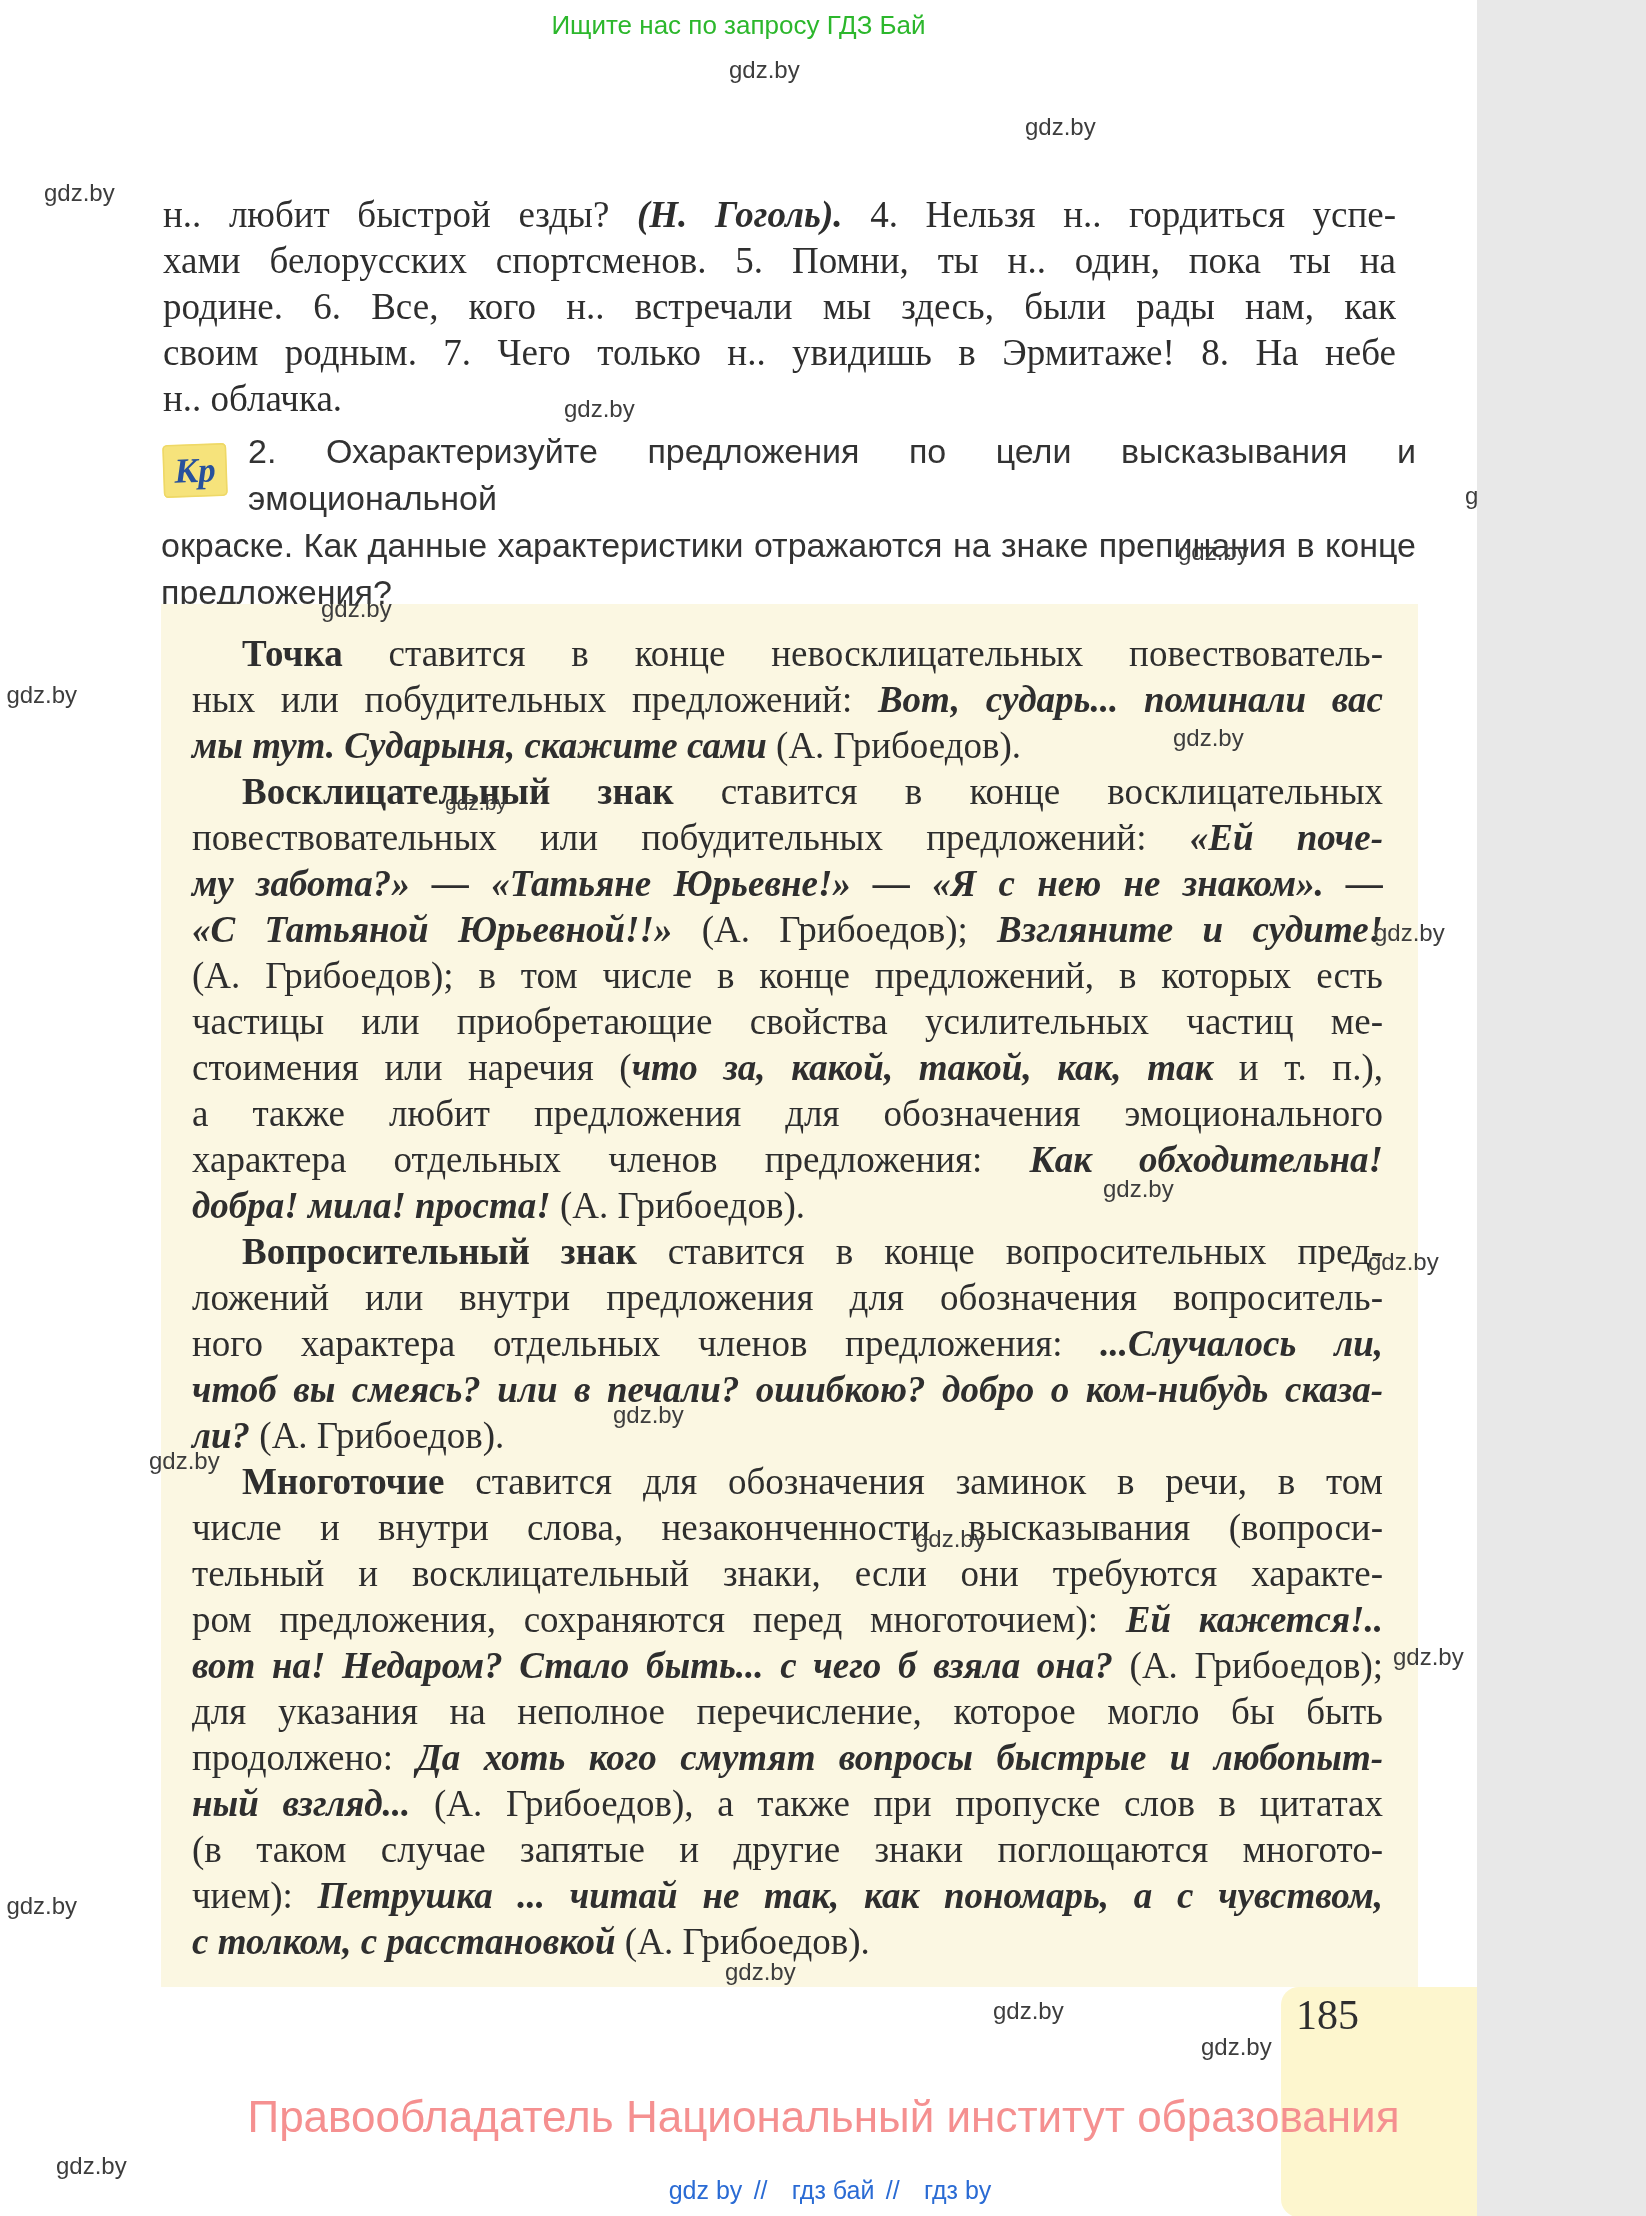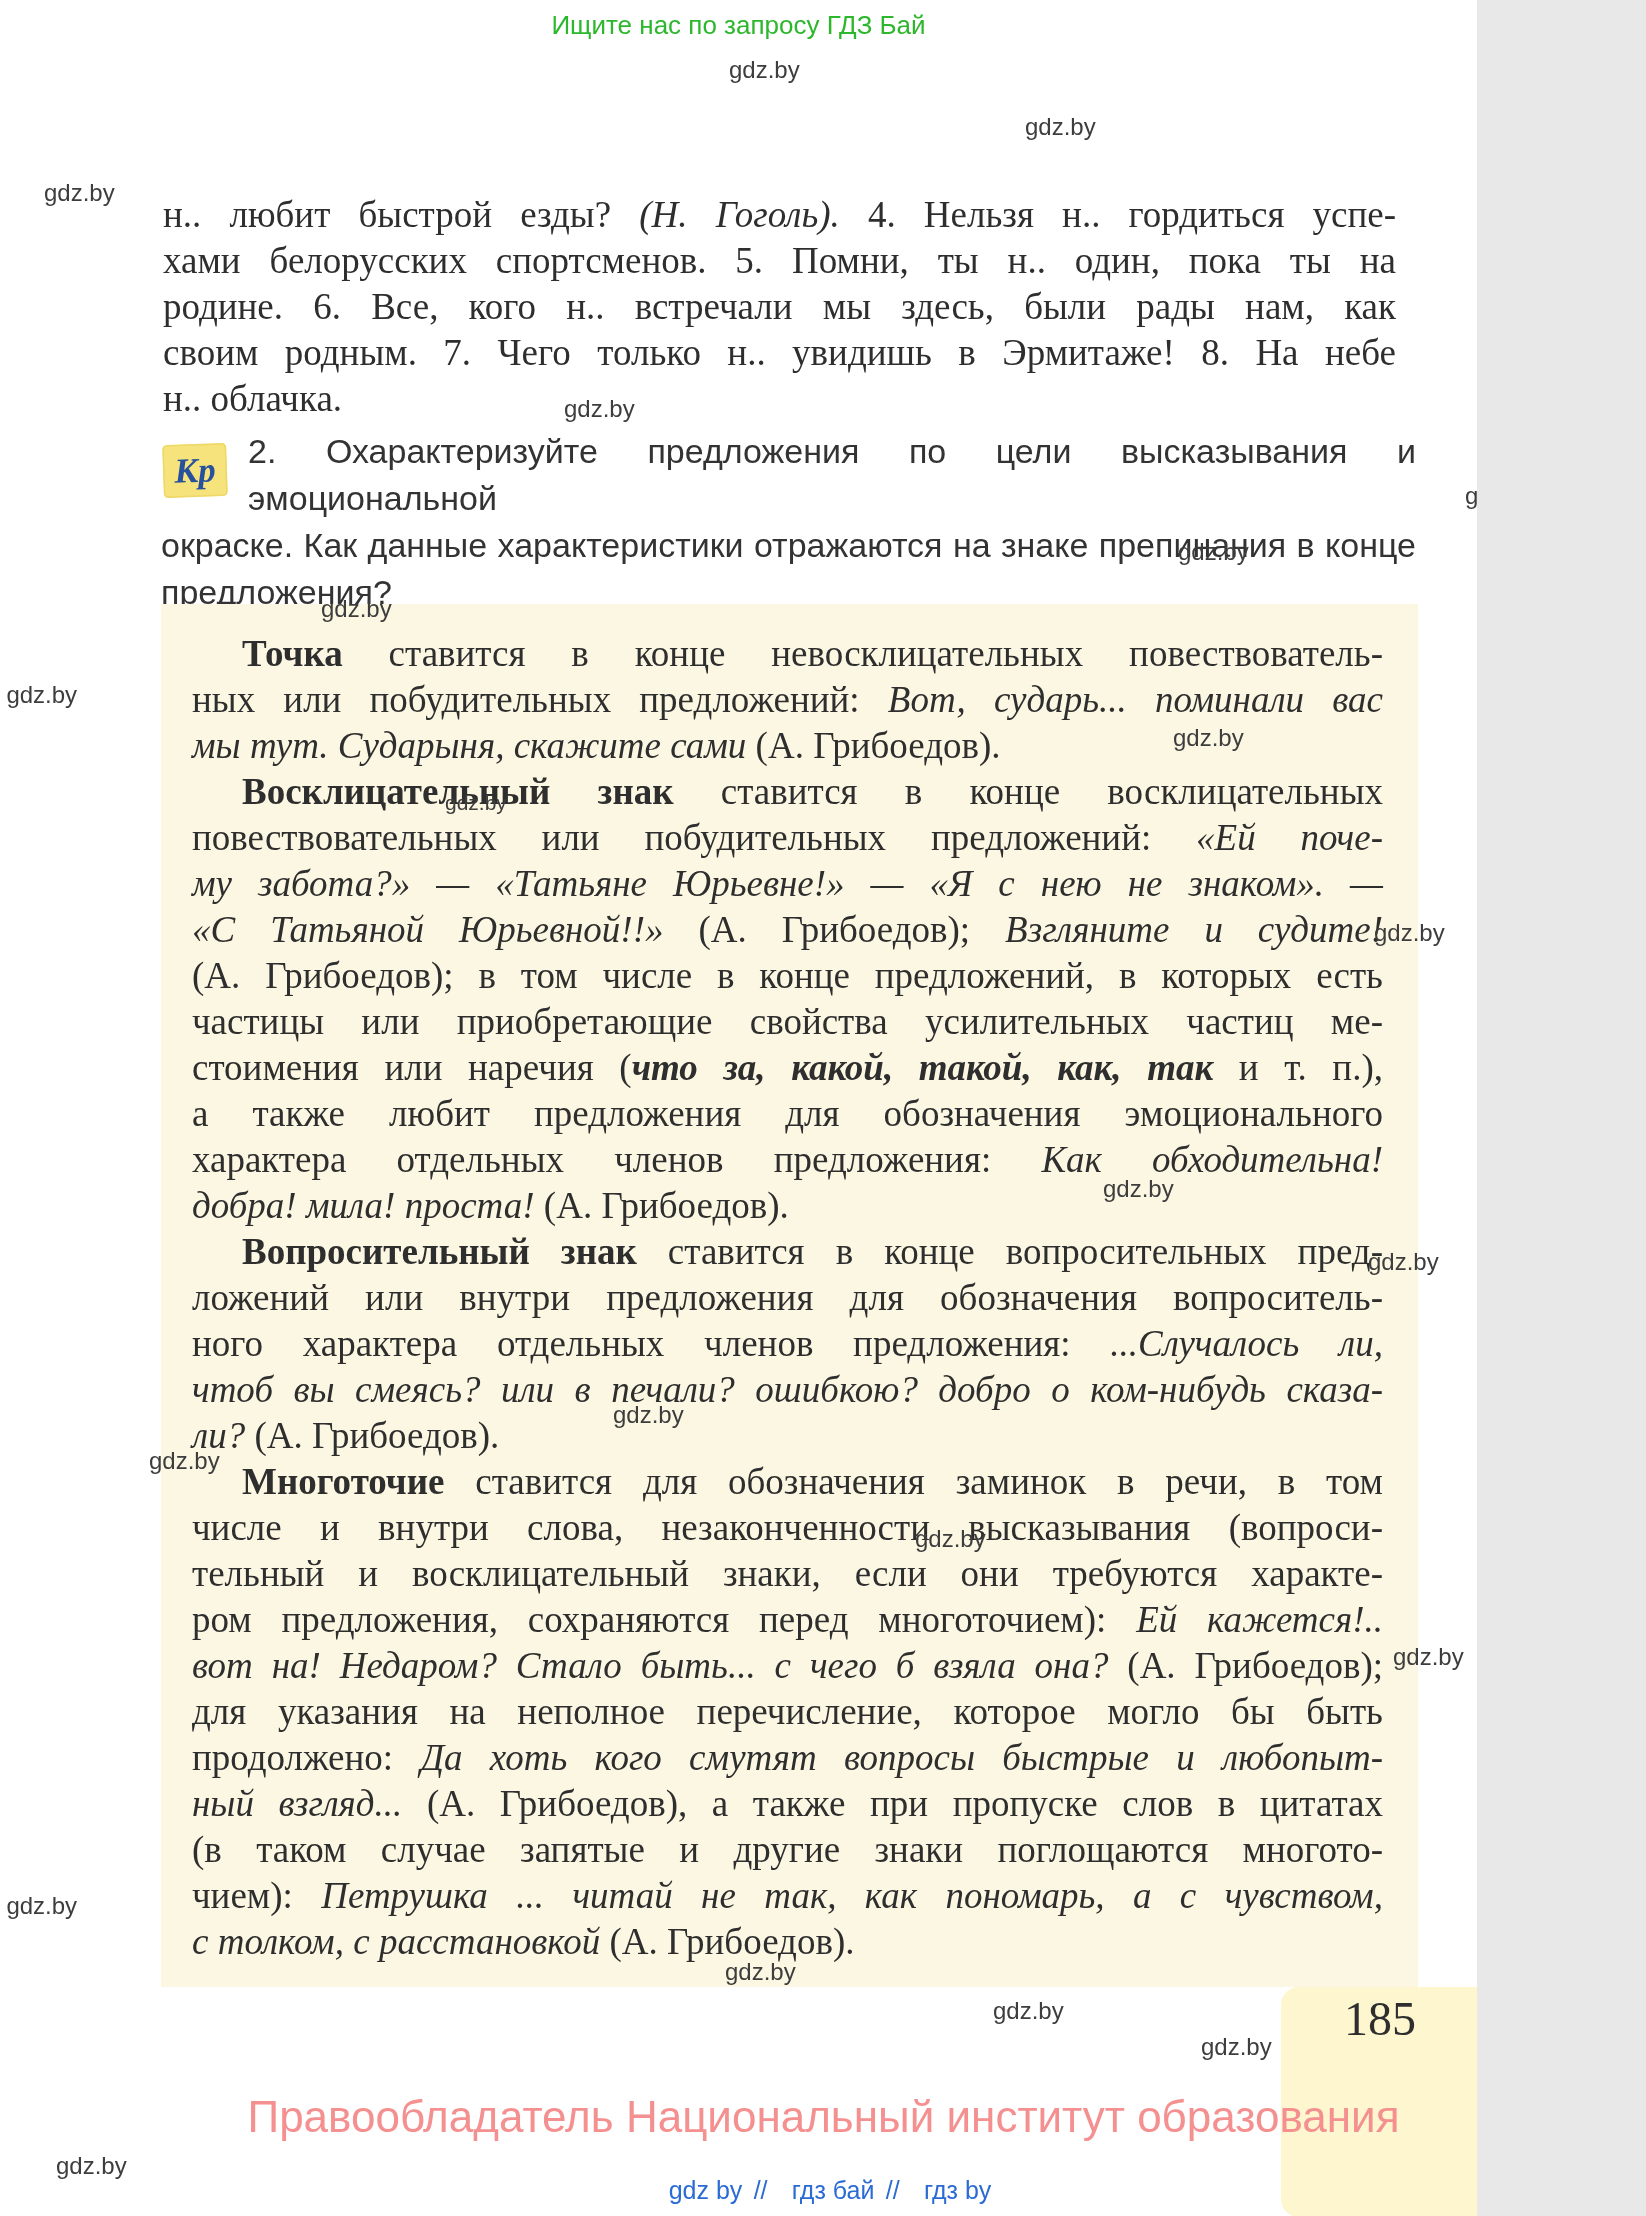--- a/index.html
+++ b/index.html
@@ -20,21 +20,21 @@
   .watermark {
     position:absolute; font-family:"Liberation Sans", sans-serif;
     font-size:24px; color:#3d3d3d;
   }
   
   .serif-block { position:absolute; font-size:37px; line-height:46px; }
   .intro { left:163px; top:192px; width:1233px; }
   .line { text-align:justify; text-align-last:justify; white-space:normal; }
   .line.last { text-align-last:left; }
   .seg-b { font-weight:bold; }
-  .seg-i { font-style:italic; }
+  .seg-i { font-style:italic;font-weight:bold; }
   .seg-bi { font-weight:bold; font-style:italic; }
   
   .exercise-text {
     position:absolute; left:161px; top:428px; width:1255px;
     font-family:"Liberation Sans", sans-serif;
     font-size:34px; line-height:47px; color:#333333;
   }
   .exercise-text .line.first { padding-left:87px; }
   .ex-icon {
     position:absolute; left:163px; top:444px; width:64px; height:53px;
@@ -52,22 +52,22 @@
     font-size:37px; line-height:46px;
   }
   .rules-box .para { margin:0; }
   .rules-box .line.first { padding-left:50px; }
   
   .corner-box {
     position:absolute; left:1281px; top:1987px; width:365px; height:230px;
     background:#fdf6ce; border-radius:17.7px 0 0 17.7px; z-index:1;
   }
   .page-number {
-    position:absolute; left:1344px; top:1991px; z-index:2;
-    font-family:"Liberation Serif", serif; font-size:48px; color:#2e2e2e;
+    position:absolute; left:1296px; top:1991px; z-index:2;
+    font-family:"Liberation Serif", serif; font-size:42px; color:#2e2e2e;
   }
   
   .copyright {
     position:absolute; left:0; top:2092px; width:1647px; z-index:5;
     text-align:center; font-family:"Liberation Sans", sans-serif;
     font-size:44px; color:#f59090;
   }
   
   .footer-links {
     position:absolute; left:0; bottom:11.3px; width:1647px; z-index:5;

